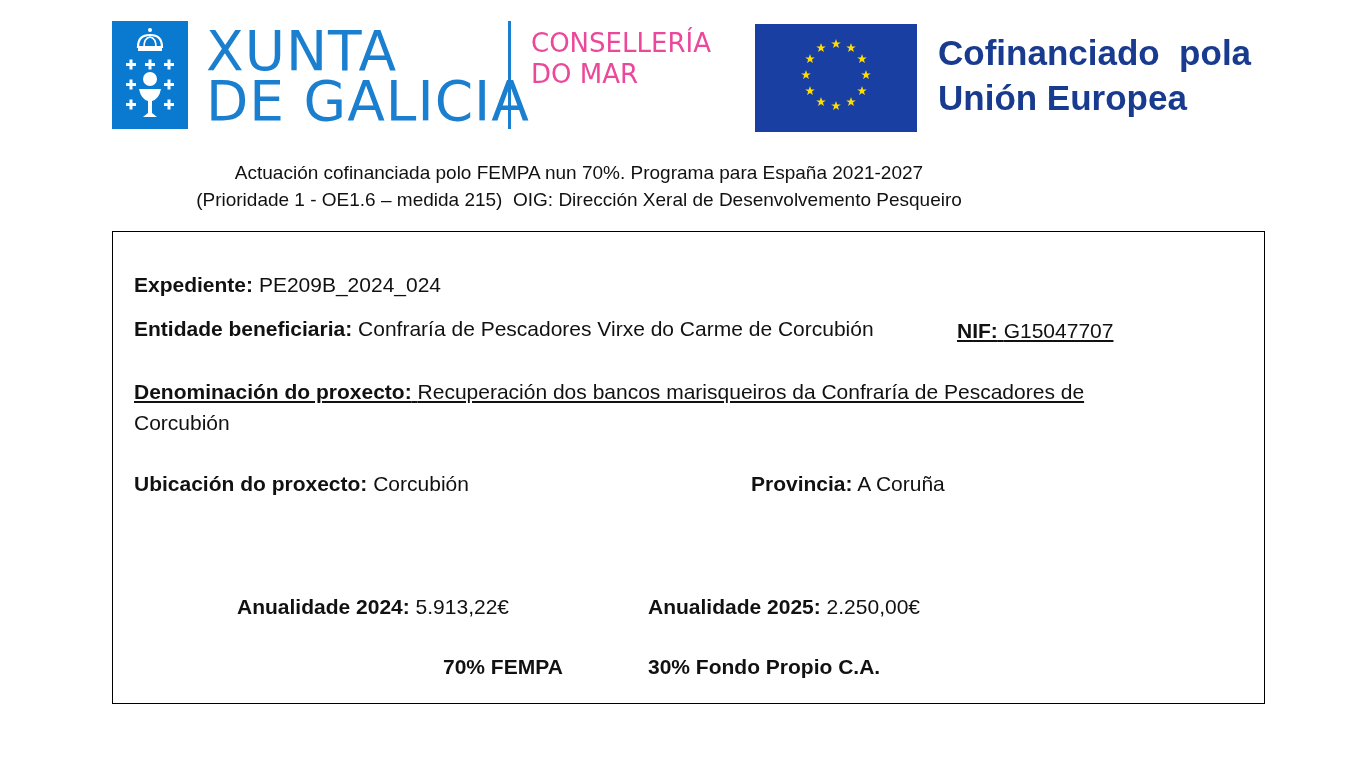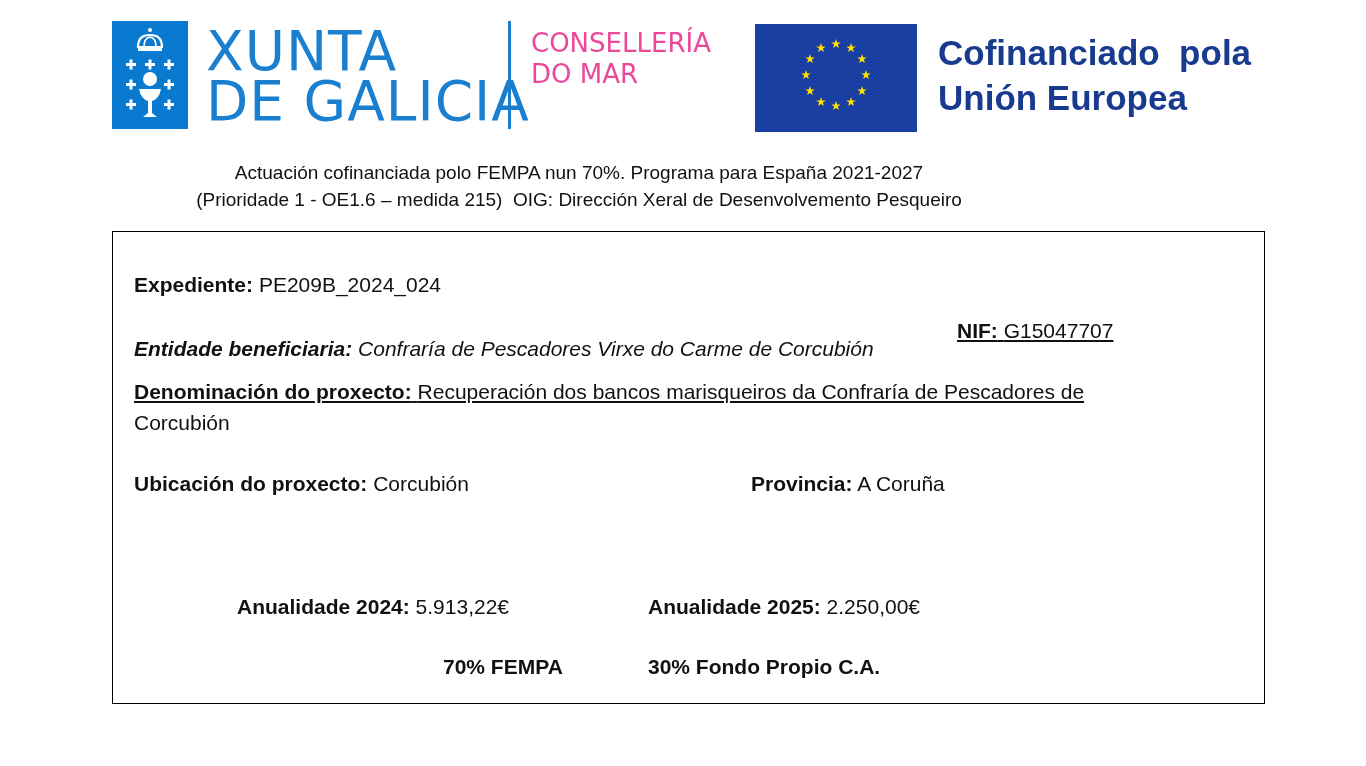--- a/index.html
+++ b/index.html
@@ -107,21 +107,21 @@
 <div class="caption l1">Actuación cofinanciada polo FEMPA nun 70%. Programa para España 2021-2027</div>
 <div class="caption l2" style="white-space:pre;">(Prioridade 1 - OE1.6 – medida 215)  OIG: Dirección Xeral de Desenvolvemento Pesqueiro</div>
 
 <div class="info-box">
 
   <div class="field" style="left:21px; top:21px;margin-top:16px;">
     <span class="lbl">Expediente:</span>
     <span>PE209B_2024_024</span>
   </div>
 
-  <div class="field" style="left:21px; top:101px;font-style:italic;">
+  <div class="field" style="left:21px; top:81px;">
     <span class="lbl">Entidade beneficiaria:</span>
     <span>Confraría de Pescadores Virxe do Carme de Corcubión</span>
   </div>
   <div class="field" style="left:844px; top:83px;text-decoration:underline;">
     <span class="lbl">NIF:</span>
     <span>G15047707</span>
   </div>
 
   <div class="field" style="left:21px; top:144px;text-decoration:underline;">
     <span class="lbl">Denominación do proxecto:</span>

